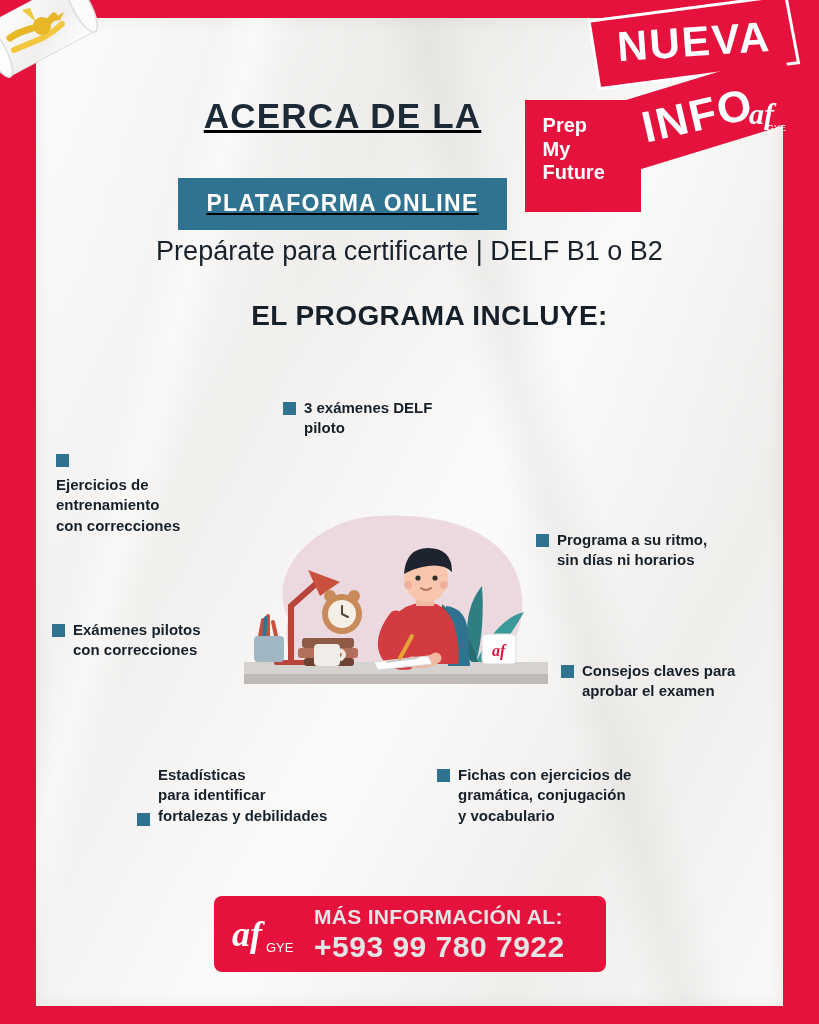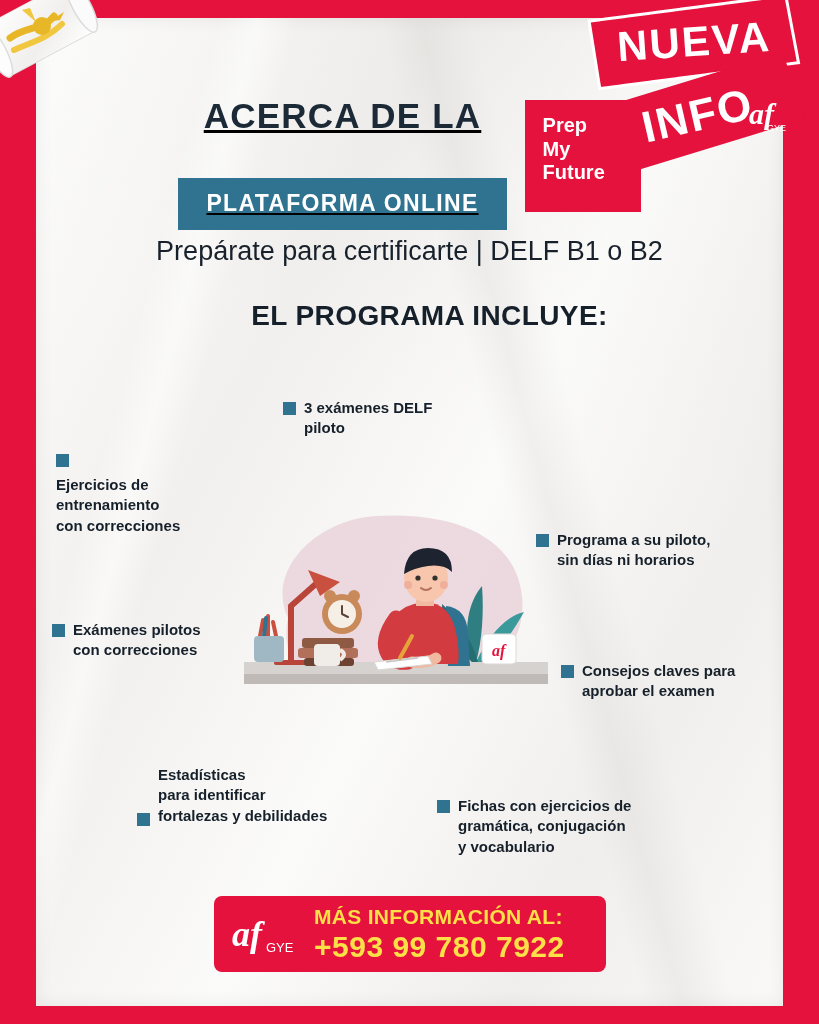--- a/index.html
+++ b/index.html
@@ -167,21 +167,21 @@
     height: 76px;
     background: #e4123c;
     border-radius: 8px;
     display: flex;
     align-items: center;
     padding-left: 16px;
     box-sizing: border-box;
     gap: 14px;
   }
   .cta-logo { width: 70px; height: 52px; flex: 0 0 70px; }
-  .cta-text { color: #fde047; }
+  .cta-text { color: #e5e5e5; }
   .cta-line1 {
     font-size: 21px;
     font-weight: 800;
     letter-spacing: 0.3px;
   }
   .cta-line2 {
     font-size: 30px;
     font-weight: 800;
     letter-spacing: 0.5px;
     margin-top: 1px;
@@ -259,21 +259,21 @@
 
   <div class="bullet" style="left:56px; top:450px; width:200px;flex-direction:column;">
     <span class="sq"></span>
     <span class="txt">Ejercicios de
 entrenamiento
 con correcciones</span>
   </div>
 
   <div class="bullet" style="left:536px; top:530px; width:226px;">
     <span class="sq"></span>
-    <span class="txt">Programa a su piloto,
+    <span class="txt">Programa a su ritmo,
 sin días ni horarios</span>
   </div>
 
   <div class="bullet" style="left:52px; top:620px; width:200px;">
     <span class="sq"></span>
     <span class="txt">Exámenes pilotos
 con correcciones</span>
   </div>
 
   <div class="bullet" style="left:561px; top:661px; width:220px;">
@@ -282,21 +282,21 @@
 aprobar el examen</span>
   </div>
 
   <div class="bullet" style="left:137px; top:765px; width:250px;align-items:flex-end;">
     <span class="sq"></span>
     <span class="txt">Estadísticas
 para identificar
 fortalezas y debilidades</span>
   </div>
 
-  <div class="bullet" style="left:437px; top:765px; width:250px;margin-top:31px;">
+  <div class="bullet" style="left:437px; top:765px; width:250px;">
     <span class="sq"></span>
     <span class="txt">Fichas con ejercicios de
 gramática, conjugación
 y vocabulario</span>
   </div>
 
   <div class="illus">
     <svg width="320" height="226" viewBox="0 0 320 226">
 
       <path d="M52 132 C 30 86, 78 34, 140 30 C 206 26, 266 44, 282 92 C 296 134, 276 176, 240 188 L 70 188 C 50 176, 48 150, 52 132 Z" fill="#ead3dc" opacity="0.85"></path>

